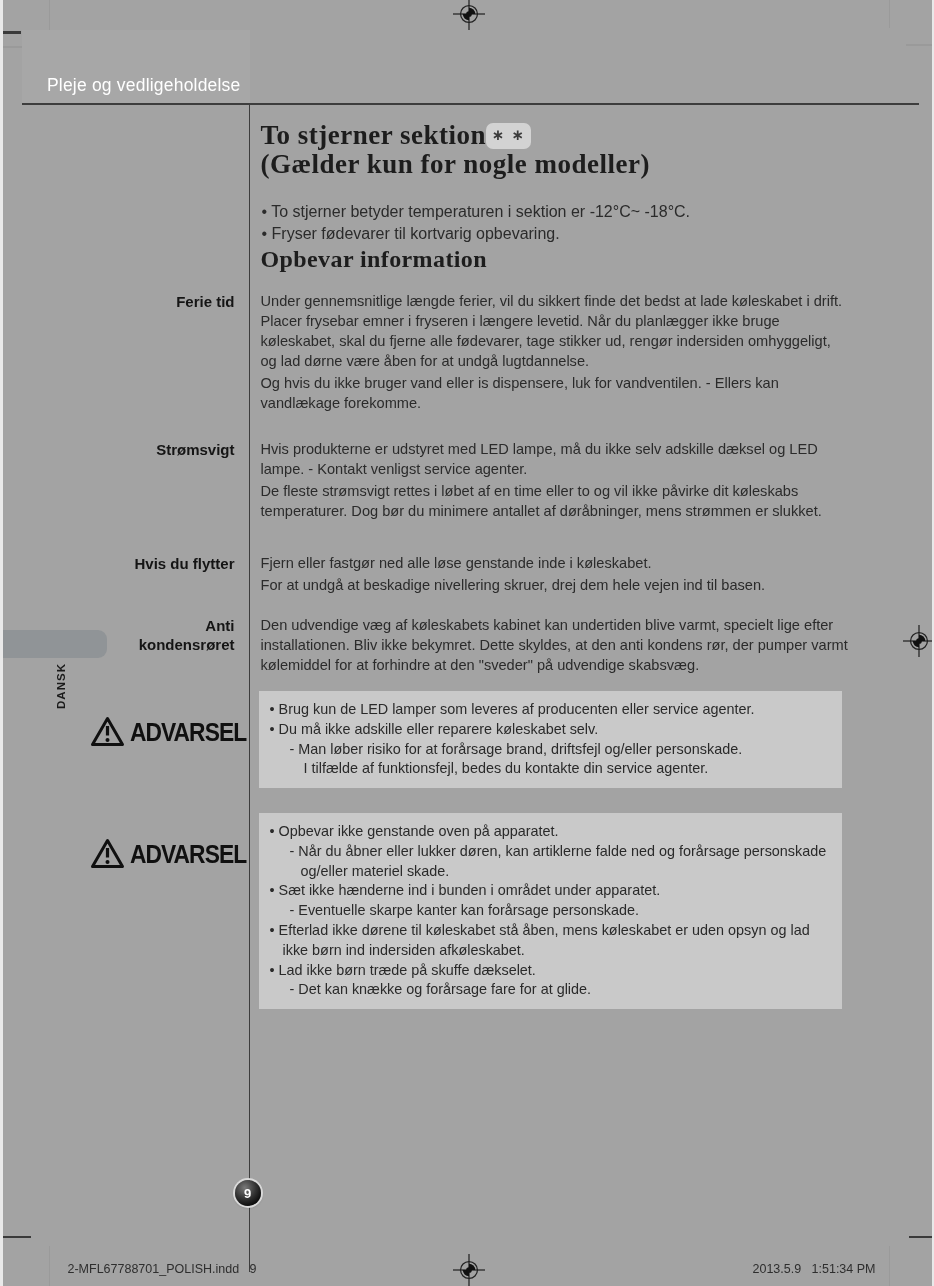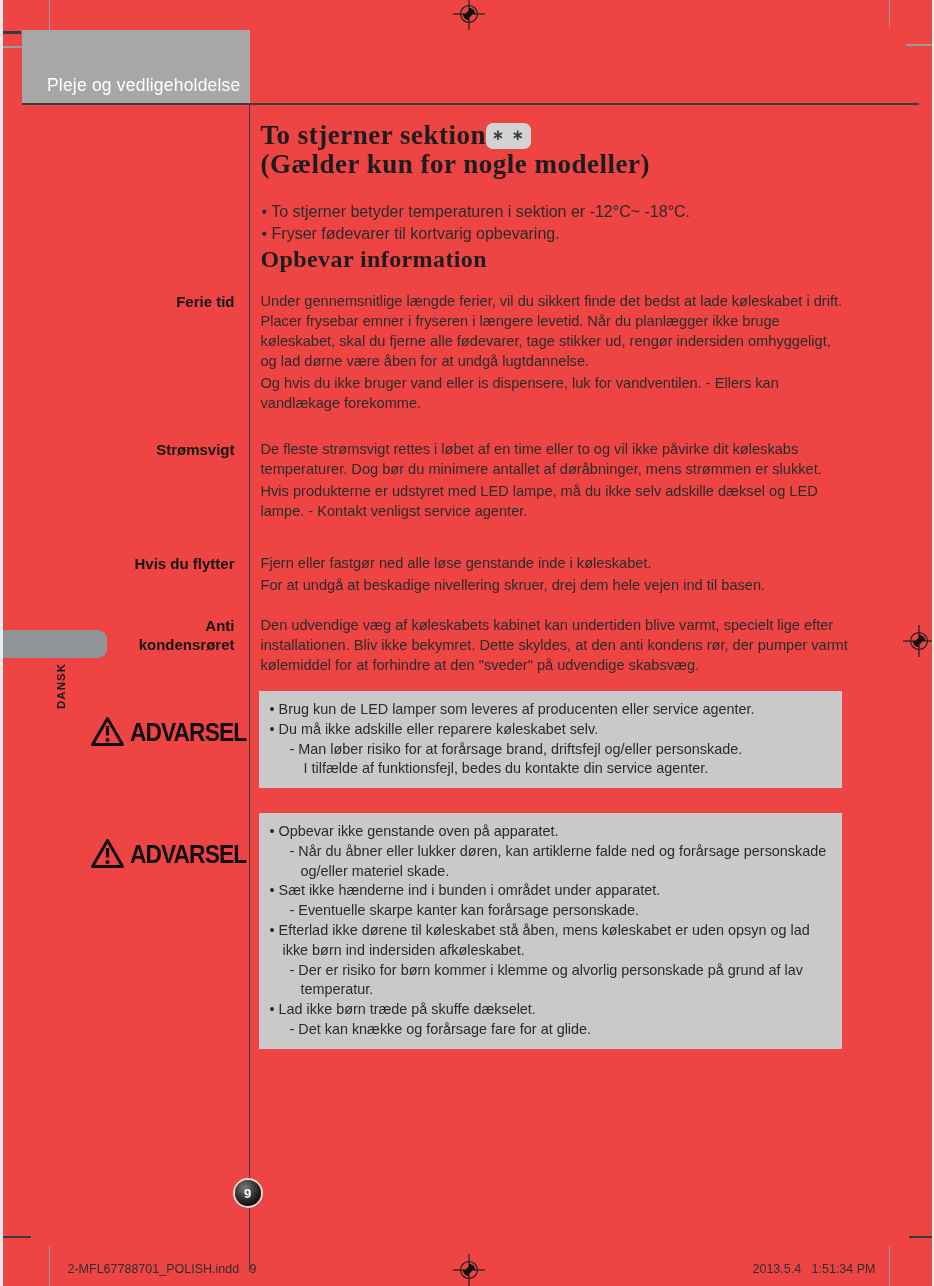--- a/index.html
+++ b/index.html
@@ -1,18 +1,18 @@
 <!DOCTYPE html>
 <html><head>
 <meta charset="utf-8">
 <style>
   * { margin:0; padding:0; box-sizing:border-box; }
   html,body { background:#e9e9e9; }
   #page {
-    position:relative; width:929px; height:1286px; background:#ef4444;
+    position:relative; width:929px; height:1286px; background:#a3a3a3;
     font-family:"Liberation Sans", sans-serif; color:#2b2b2b; overflow:hidden;
     margin:0 auto;
   }
   
   .crop { position:absolute; background:#9a9a9a; }
   .crop.dark { background:#3a3a3a; }
   .redmark { position:absolute; background:#e0392e; }
   .regmark { position:absolute; width:32px; height:32px; }
   
   .header-tab {
@@ -162,22 +162,22 @@
   <div class="sec" id="sec-0">
     <div class="sec-label">Ferie tid</div>
     <div class="sec-body" id="sec-body-0">
         <div class="para">Under gennemsnitlige længde ferier, vil du sikkert finde det bedst at lade køleskabet i drift. Placer frysebar emner i fryseren i længere levetid. Når du planlægger ikke bruge køleskabet, skal du fjerne alle fødevarer, tage stikker ud, rengør indersiden omhyggeligt, og lad dørne være åben for at undgå lugtdannelse.</div>
         <div class="para">Og hvis du ikke bruger vand eller is dispensere, luk for vandventilen. - Ellers kan vandlækage forekomme.</div>
       </div>
   </div>
   <div class="sec" id="sec-1">
     <div class="sec-label">Strømsvigt</div>
     <div class="sec-body" id="sec-body-1">
+        <div class="para">Hvis produkterne er udstyret med LED lampe, må du ikke selv adskille dæksel og LED lampe. - Kontakt venligst service agenter.</div>
         <div class="para">De fleste strømsvigt rettes i løbet af en time eller to og vil ikke påvirke dit køleskabs temperaturer. Dog bør du minimere antallet af døråbninger, mens strømmen er slukket.</div>
-        <div class="para">Hvis produkterne er udstyret med LED lampe, må du ikke selv adskille dæksel og LED lampe. - Kontakt venligst service agenter.</div>
       </div>
   </div>
   <div class="sec" id="sec-2">
     <div class="sec-label">Hvis du flytter</div>
     <div class="sec-body" id="sec-body-2">
         <div class="para">Fjern eller fastgør ned alle løse genstande inde i køleskabet.</div>
         <div class="para">For at undgå at beskadige nivellering skruer, drej dem hele vejen ind til basen.</div>
       </div>
   </div>
   <div class="sec" id="sec-3">
@@ -218,26 +218,25 @@
         <circle cx="17.5" cy="24" r="2" fill="#101010"></circle>
       </svg>
       <span class="warn-label">ADVARSEL</span>
     </div>
     <div class="warn-box" id="warn-box-1">
         <div class="w-bullet">• Opbevar ikke genstande oven på apparatet.</div>
         <div class="w-sub">- Når du åbner eller lukker døren, kan artiklerne falde ned og forårsage personskade og/eller materiel skade.</div>
         <div class="w-bullet">• Sæt ikke hænderne ind i bunden i området under apparatet.</div>
         <div class="w-sub">- Eventuelle skarpe kanter kan forårsage personskade.</div>
         <div class="w-bullet">• Efterlad ikke dørene til køleskabet stå åben, mens køleskabet er uden opsyn og lad ikke børn ind indersiden afkøleskabet.</div>
-        <div class="w-sub">- Der er risiko for børn kommer i klemme og alvorlig personskade på grund af lav temperatur.</div>
         <div class="w-bullet">• Lad ikke børn træde på skuffe dækselet.</div>
         <div class="w-sub">- Det kan knække og forårsage fare for at glide.</div>
       </div>
   </div>
 
   <div class="page-badge">
     <span>9</span>
   </div>
 
   <div class="footer-left">2-MFL67788701_POLISH.indd   9</div>
-  <div class="footer-right">2013.5.4   1:51:34 PM</div>
+  <div class="footer-right">2013.5.9   1:51:34 PM</div>
 
 </div>
 
 </body></html>

